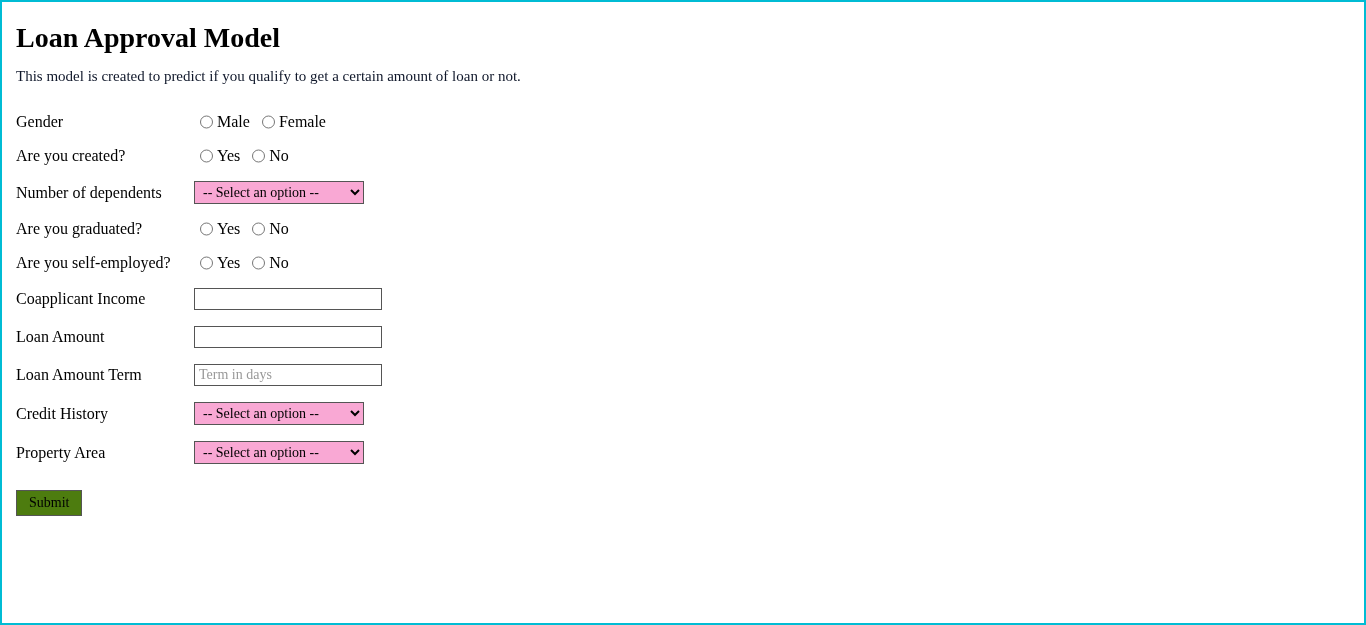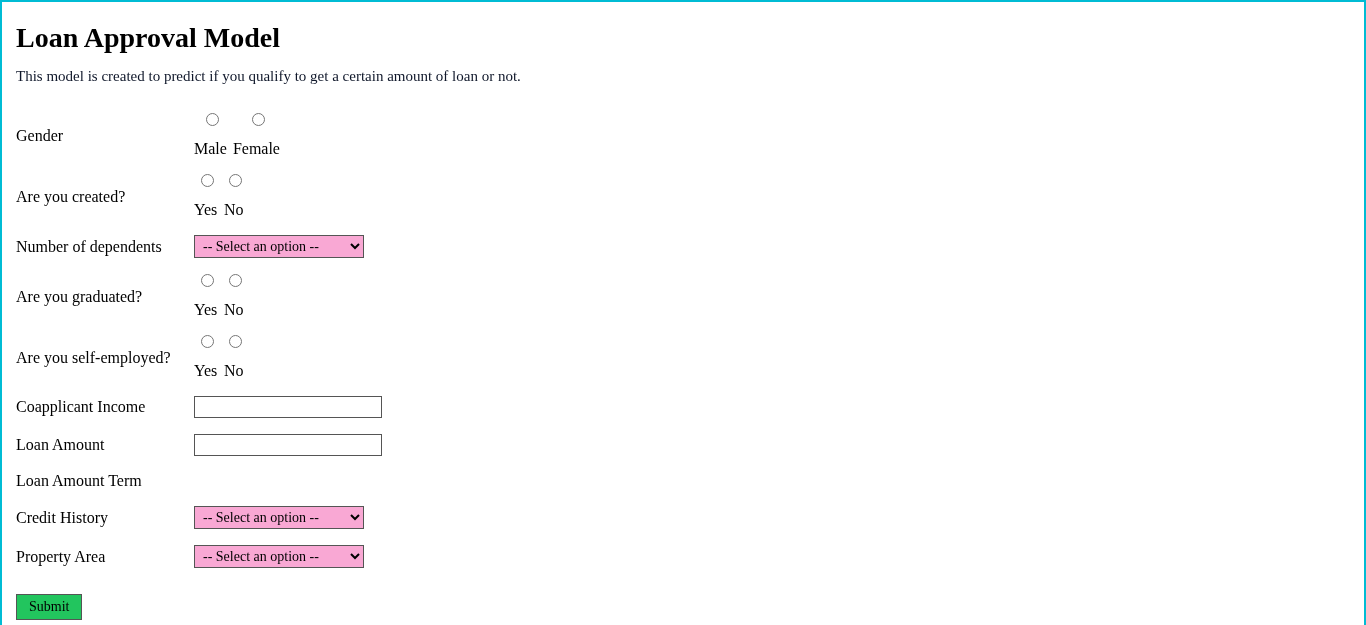--- a/index.html
+++ b/index.html
@@ -55,26 +55,24 @@
     }
 
     .radio-group {
       display: flex;
       align-items: center;
       gap: 6px;
     }
 
     .radio-group label {
       display: flex;
-      align-items: center;
-      gap: 14px;
+      gap: 2px;
       cursor: pointer;
       font-family: Times New Roman, serif;
       font-size: 16px;
-      flex-direction: column;
     }
 
     .radio-group input[type="radio"] {
       margin: 0 2px 0 6px;
       cursor: pointer;
     }
 
     select {
       font-family: Times New Roman, serif;
       font-size: 14px;
@@ -103,21 +101,21 @@
     .loan-amount-term-input {
       min-width: 170px;
       color: #999;
     }
 
     .submit-btn {
       font-family: Times New Roman, serif;
       font-size: 14px;
       padding: 4px 12px;
       border: 1px solid #555;
-      background: #22c55e;
+      background: #4d7c0f;
       cursor: pointer;
       margin-top: 10px;
     }
 
     
     ::-webkit-scrollbar {
       width: 16px;
     }
     ::-webkit-scrollbar-track {
       background: #f1f1f1;
@@ -209,20 +207,21 @@
       <input type="text" name="coapplicant_income" style="">
     </div>
 
     <div class="form-row">
       <span class="form-label">Loan Amount</span>
       <input type="text" name="loan_amount" style="">
     </div>
 
     <div class="form-row">
       <span class="form-label">Loan Amount Term</span>
+      <input type="text" name="loan_amount_term" class="loan-amount-term-input" placeholder="Term in days" style="">
     </div>
 
     <div class="form-row">
       <span class="form-label">Credit History</span>
       <select>
         <option value="">-- Select an option --</option>
         <option value="0">0</option>
         <option value="1">1</option>
       </select>
     </div>

